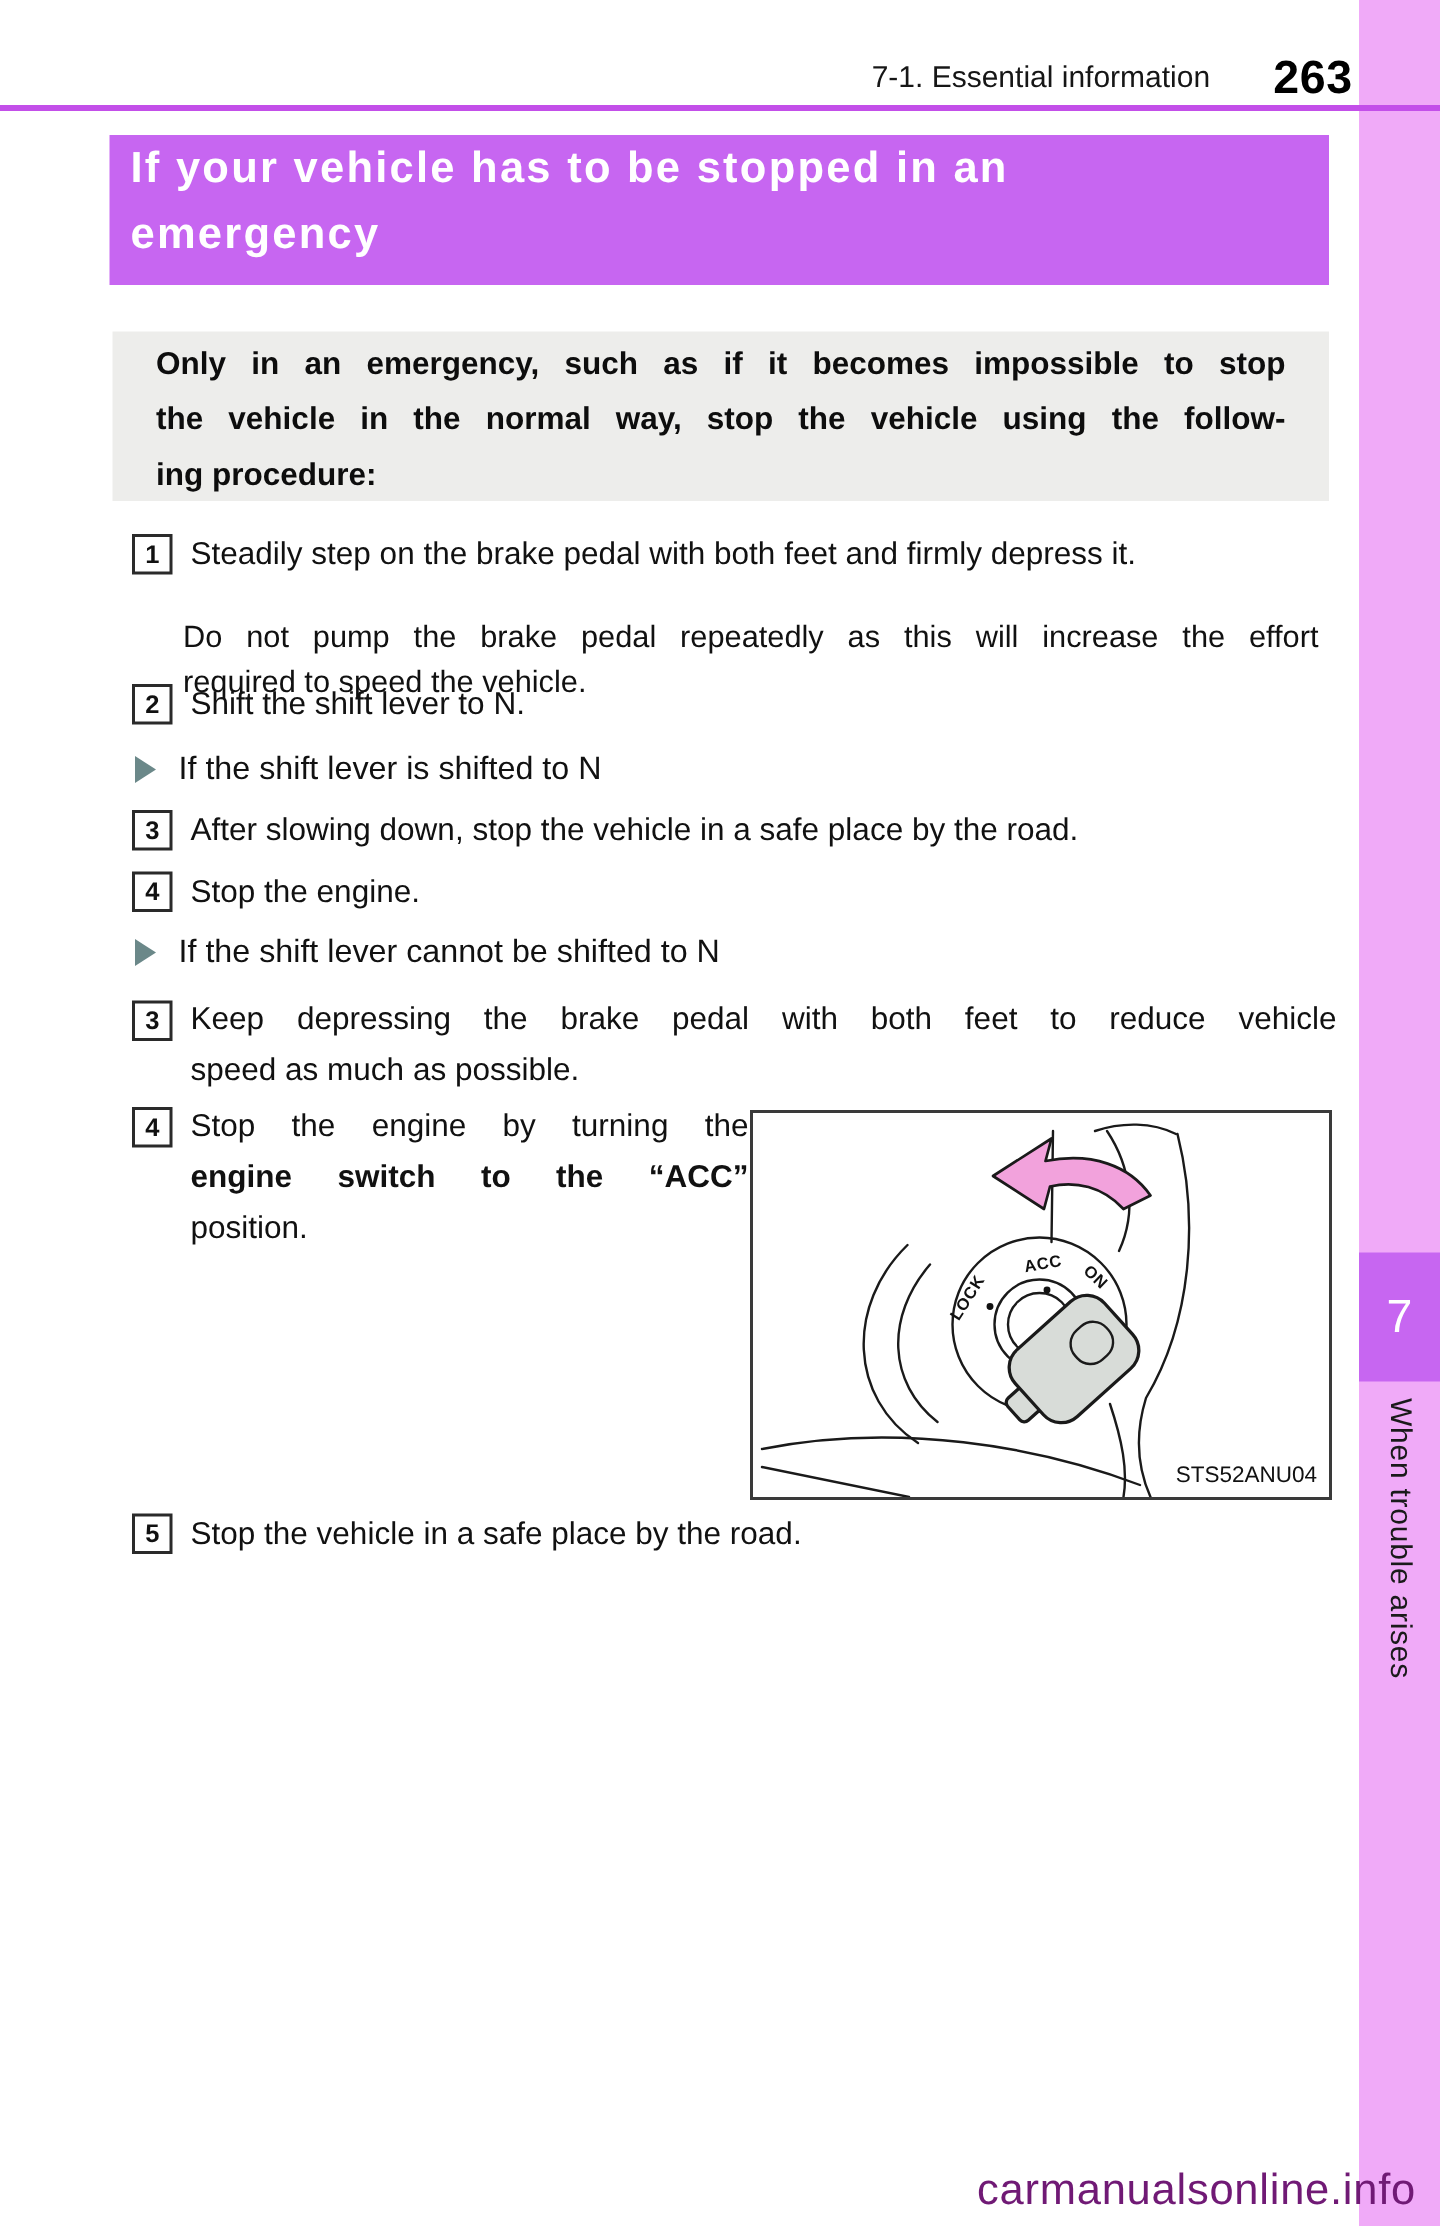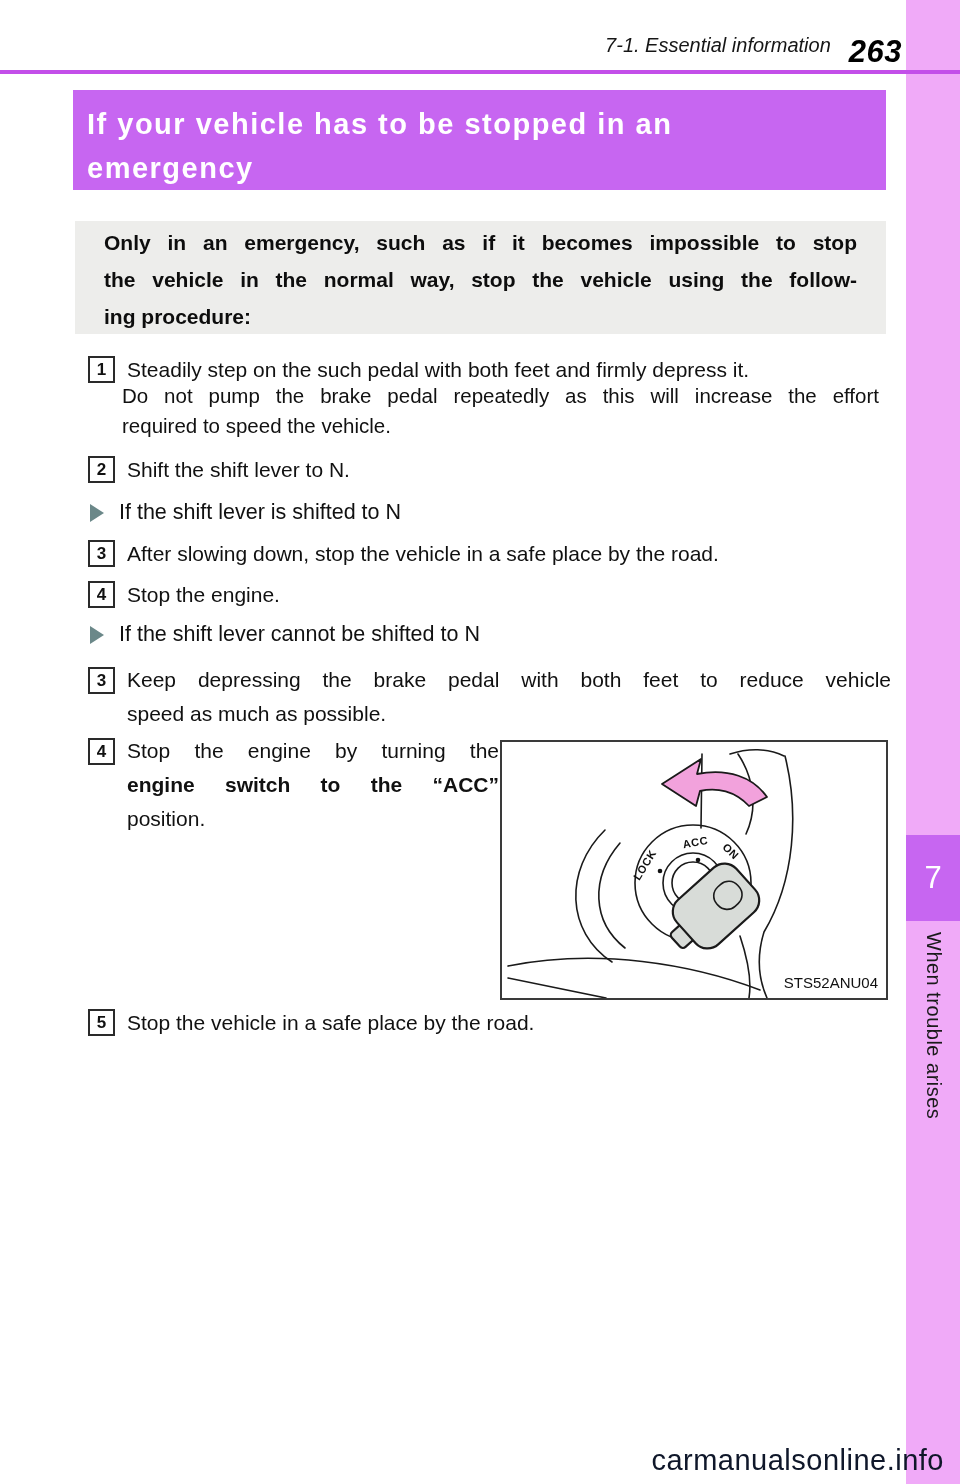--- a/index.html
+++ b/index.html
@@ -16,28 +16,28 @@
   #page{position:relative;width:960px;height:1484px;background:#fff;overflow:hidden;}
 
   
   .sidebar{position:absolute;left:906px;top:0;width:54px;height:1484px;background:var(--sidebar-pink);}
   .chapter-tab{position:absolute;left:906px;top:835px;width:54px;height:86px;background:var(--accent-purple);
     color:#fff;font-size:31px;display:flex;align-items:center;justify-content:center;}
   .sidebar-label-wrap{position:absolute;left:906px;top:932px;width:54px;height:280px;display:flex;justify-content:center;}
   .sidebar-label{writing-mode:vertical-rl;font-size:20px;color:#1a1a1a;letter-spacing:0.5px;}
 
   
-  .header-row{position:absolute;top:34px;right:58px;display:flex;align-items:flex-start;font-style:italic;}
+  .header-row{position:absolute;top:34px;right:58px;display:flex;align-items:center;gap:24px;}
   .header-section{font-size:20px;color:#161616;}
   .page-number{font-size:31px;font-weight:bold;color:#000000;letter-spacing:0.5px;margin-left:18px;}
   .rule{position:absolute;left:0;top:70px;width:960px;height:4px;background:var(--rule-purple);}
 
   
   .title-banner{position:absolute;left:73px;top:90px;width:813px;height:100px;background:var(--accent-purple);
-    color:#fff;font-weight:bold;font-size:29px;letter-spacing:1.5px;line-height:44px;padding:12px 14px;}
+    color:#fff;font-weight:bold;font-size:29px;letter-spacing:1.5px;line-height:44px;padding:0 14px;}
 
   
   .intro-box{position:absolute;left:75px;top:221px;width:811px;height:113px;background:var(--intro-bg);
     padding:3px 29px;font-weight:bold;font-size:21px;line-height:37px;color:#0d0d0d;overflow:hidden;}
   .jline{text-align:justify;text-align-last:justify;}
 
   
   .step{position:absolute;left:88px;display:flex;gap:12px;align-items:flex-start;}
   .step-num{width:27px;height:27px;border:2px solid #2a2a2a;background:#fff;flex:none;
     display:flex;align-items:center;justify-content:center;font-size:17px;font-weight:bold;color:#111;margin-top:1px;}
@@ -54,21 +54,21 @@
   
   .figure{position:absolute;left:500px;top:740px;width:388px;height:260px;border:2px solid #3a3a3a;background:#fff;}
   .figure svg{display:block;width:100%;height:100%;}
   .sketch{fill:none;stroke:#1a1a1a;stroke-width:1.6;stroke-linecap:round;}
   .fob{fill:#d8dcd8;stroke:#1a1a1a;stroke-width:2.2;}
   .arrow-fill{fill:var(--illustration-arrow);stroke:#1a1a1a;stroke-width:1.8;stroke-linejoin:round;}
   .dial-label{font-family:"Liberation Sans",sans-serif;font-size:11px;font-weight:bold;fill:#111;letter-spacing:0.5px;}
   .fig-code{font-family:"Liberation Sans",sans-serif;font-size:15px;fill:#111;}
 
   
-  .watermark{position:absolute;top:1444px;right:16px;font-size:29px;color:#0f172a;z-index:6;letter-spacing:0.5px;margin-left:27px;}
+  .watermark{position:absolute;top:1444px;right:16px;font-size:29px;color:#701a75;z-index:6;letter-spacing:0.5px;margin-left:27px;}
 </style>
 </head>
 <body>
 
 <div id="page">
 
   <div class="sidebar"></div>
   <div class="chapter-tab">
     <span>7</span>
   </div>
@@ -88,23 +88,23 @@
   </div>
 
   <div class="intro-box">
     <div class="jline">Only in an emergency, such as if it becomes impossible to stop</div>
     <div class="jline">the vehicle in the normal way, stop the vehicle using the follow-</div>
     <div>ing procedure:</div>
   </div>
 
   <div class="step" style="top:355px;">
     <span class="step-num">1</span>
-    <span class="step-text">Steadily step on the such pedal with both feet and firmly depress it.</span>
+    <span class="step-text">Steadily step on the brake pedal with both feet and firmly depress it.</span>
   </div>
-  <div class="note" style="top:381px;">
+  <div class="note" style="top:410px;">
     <div class="jline">Do not pump the brake pedal repeatedly as this will increase the effort</div>
     <div>required to speed the vehicle.</div>
   </div>
 
   <div class="step" style="top:455px;">
     <span class="step-num">2</span>
     <span class="step-text">Shift the shift lever to N.</span>
   </div>
 
   <div class="branch" style="top:500px;">

